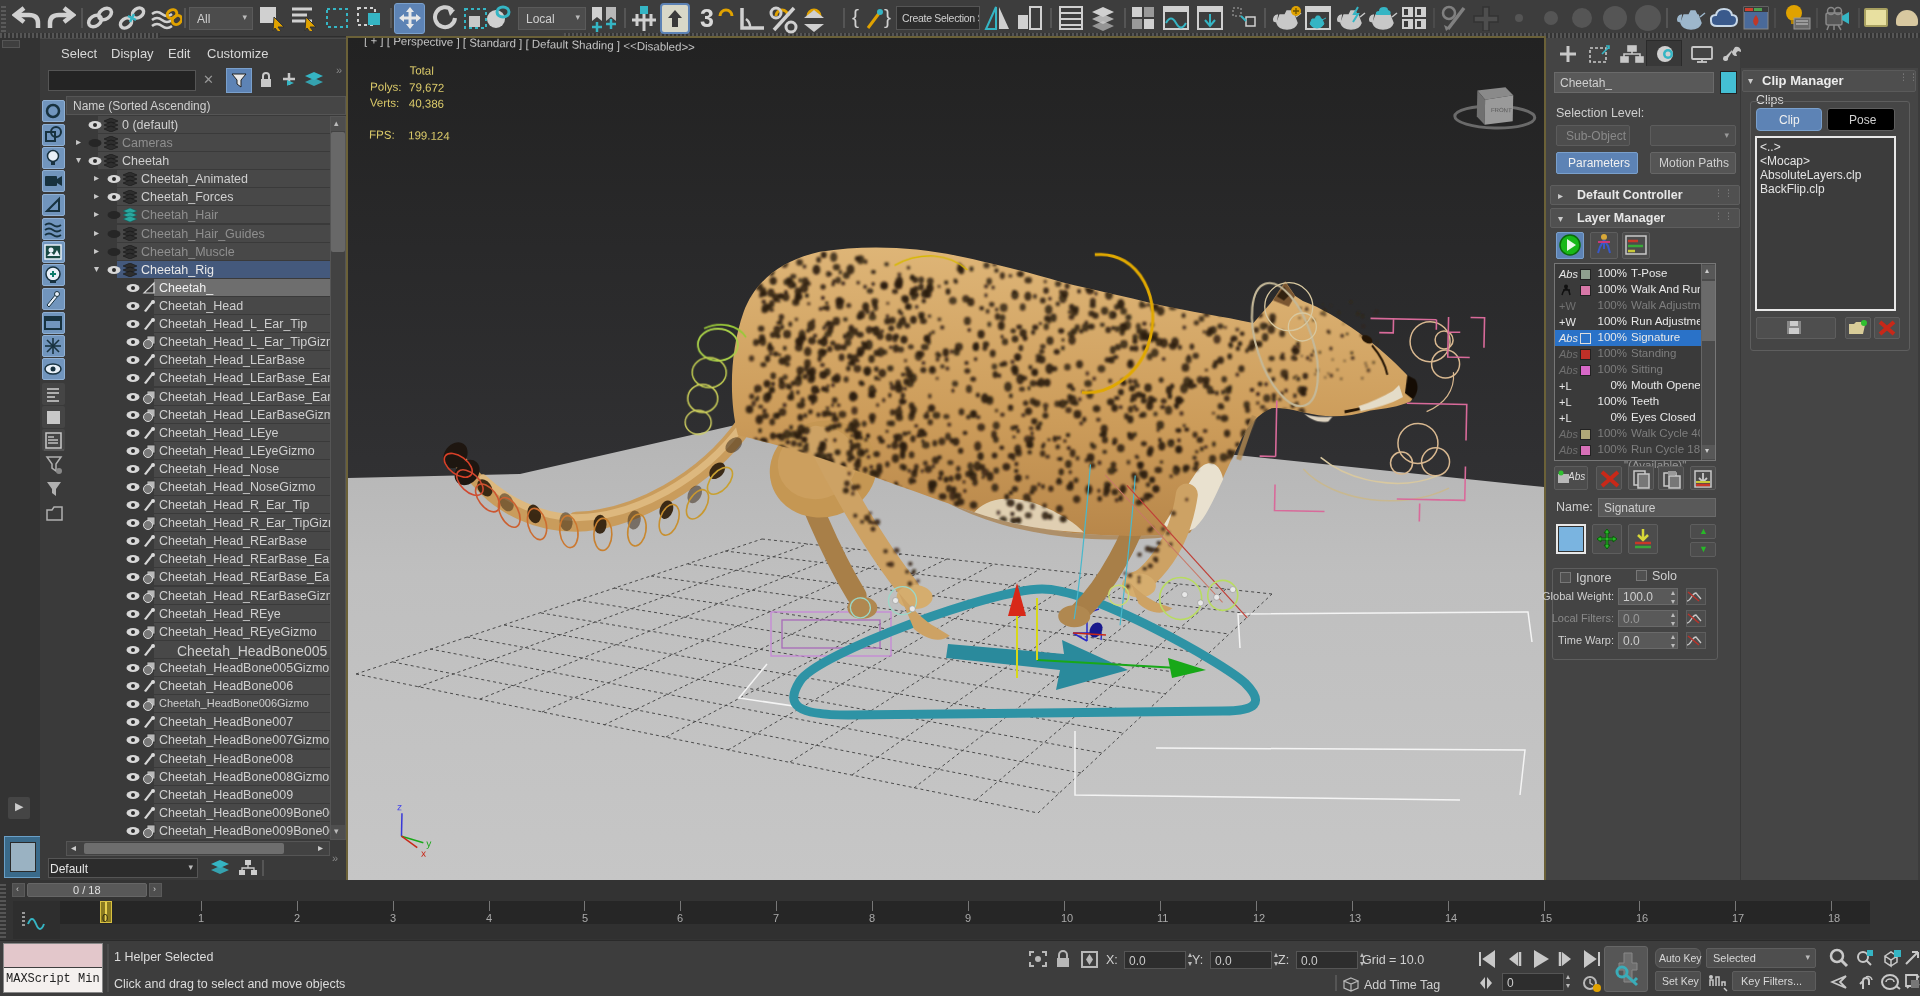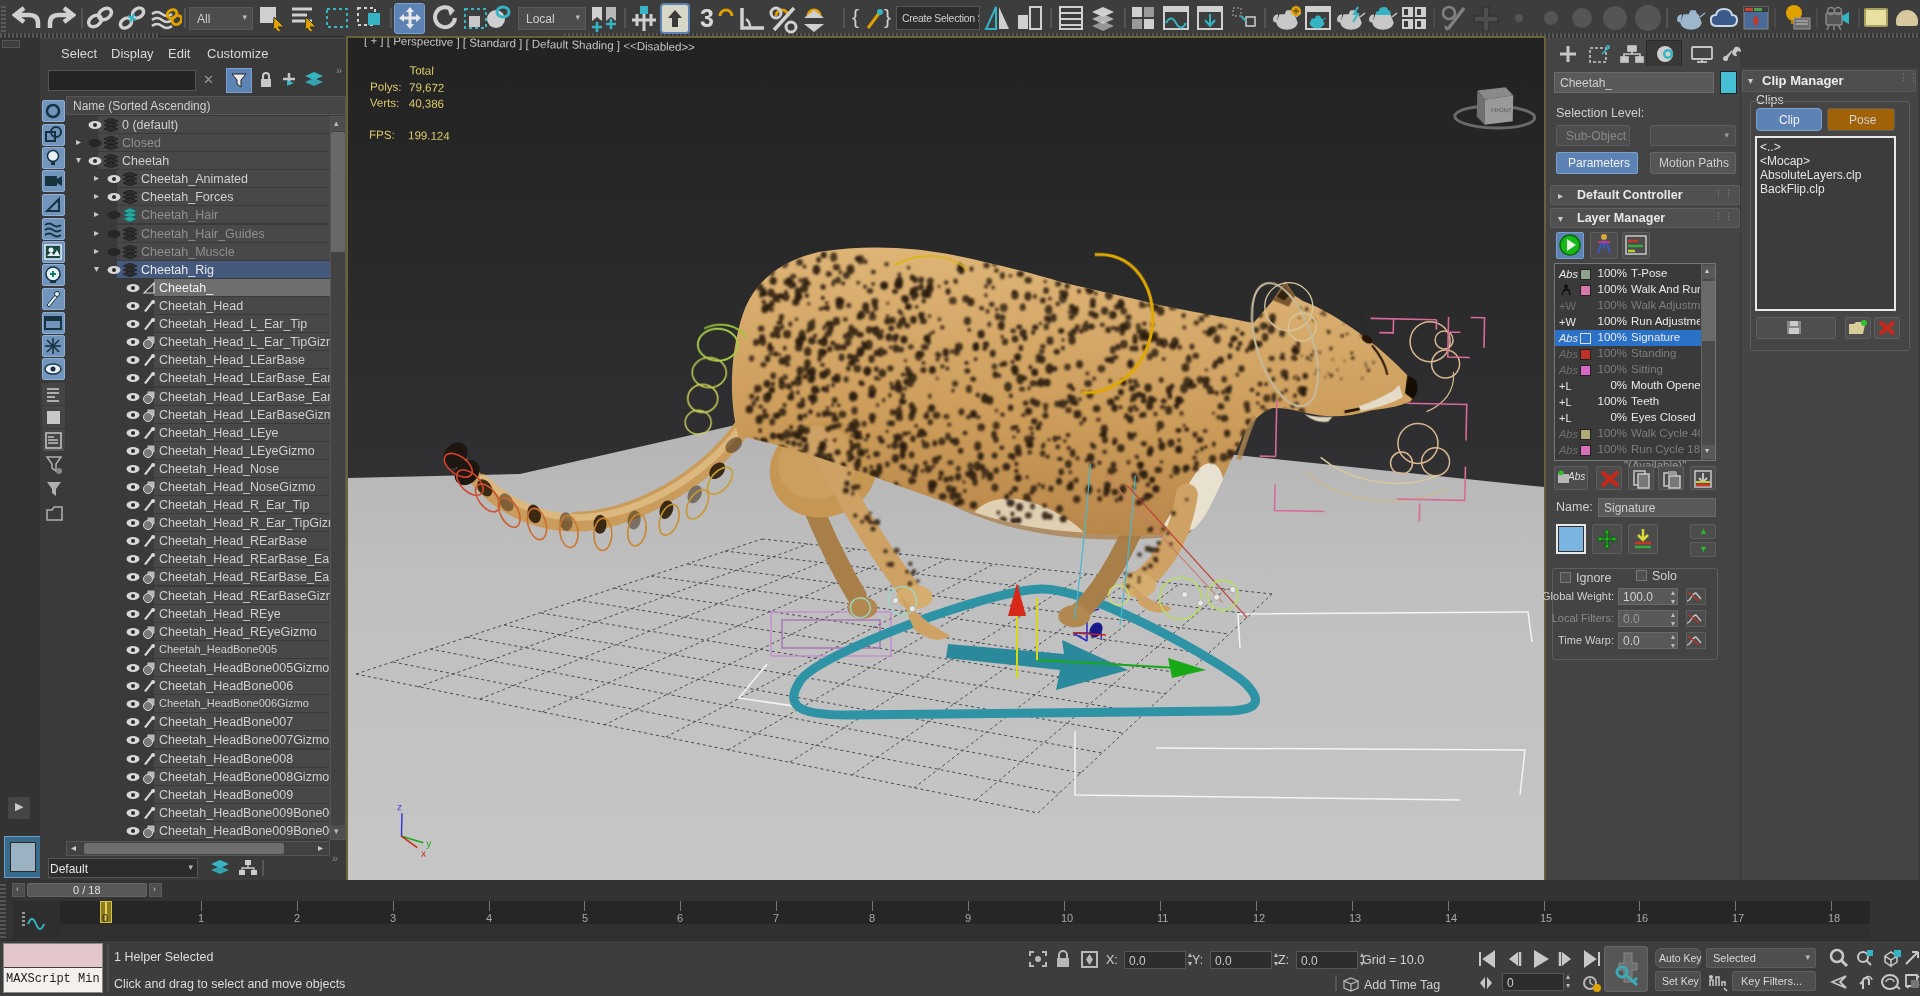--- a/index.html
+++ b/index.html
@@ -431,21 +431,21 @@
 <svg class="abs" style="left:88px;top:137px" width="14" height="12" viewBox="0 0 14 12">
       <ellipse cx="7" cy="6" rx="6.5" ry="4" fill="#262626"></ellipse>
     </svg>
 <svg class="abs" style="left:104px;top:136px" width="14" height="14" viewBox="0 0 14 14">
       <g fill="#2e2e2e" stroke="#111" stroke-width="0.5">
         <path d="M7 0 L14 3 L7 6 L0 3 Z"></path>
         <path d="M7 4 L14 7 L7 10 L0 7 Z"></path>
         <path d="M7 8 L14 11 L7 14 L0 11 Z"></path>
       </g>
     </svg>
-<span class="abs" style="left:122px;top:136px;color:#8f8f8f;font-size:12.5px;white-space:nowrap">Closed</span>
+<span class="abs" style="left:122px;top:136px;color:#8f8f8f;font-size:12.5px;white-space:nowrap">Cameras</span>
 <div class="abs" style="left:98px;top:152px;width:232px;height:17px;background:#484848"></div>
 <span class="abs" style="left:76px;top:154px;color:#c8c8c8;font-size:10px">▾</span>
 <svg class="abs" style="left:88px;top:155px" width="14" height="12" viewBox="0 0 14 12">
       <ellipse cx="7" cy="6" rx="6.5" ry="4" fill="#d8d8d8"></ellipse>
       <circle cx="7" cy="6" r="2" fill="#2a2a2a"></circle>
     </svg>
 <svg class="abs" style="left:104px;top:154px" width="14" height="14" viewBox="0 0 14 14">
       <g fill="#2e2e2e" stroke="#111" stroke-width="0.5">
         <path d="M7 0 L14 3 L7 6 L0 3 Z"></path>
         <path d="M7 4 L14 7 L7 10 L0 7 Z"></path>
@@ -735,21 +735,21 @@
 <span class="abs" style="left:159px;top:625px;color:#cfcfcf;font-size:12.5px;white-space:nowrap">Cheetah_Head_REyeGizmo</span>
 <div class="abs" style="left:154px;top:641px;width:176px;height:17px;background:#484848"></div>
 <svg class="abs" style="left:126px;top:644px" width="14" height="12" viewBox="0 0 14 12">
       <ellipse cx="7" cy="6" rx="6.5" ry="4" fill="#d8d8d8"></ellipse>
       <circle cx="7" cy="6" r="2" fill="#2a2a2a"></circle>
     </svg>
 <svg class="abs" style="left:142px;top:643px" width="14" height="14" viewBox="0 0 14 14">
       <path d="M2 12 L9 3 l3 -2 l-1 3 L4 13 Z" fill="#d8d8d8"></path>
       <circle cx="11" cy="3" r="2" fill="#d8d8d8"></circle>
     </svg>
-<span class="abs" style="left:159px;top:643px;color:#cfcfcf;font-size:11px;white-space:nowrap">Cheetah_HeadBone005</span>
+<span class="abs" style="left:177px;top:643px;color:#cfcfcf;font-size:14px;white-space:nowrap">Cheetah_HeadBone005</span>
 <div class="abs" style="left:154px;top:659px;width:176px;height:17px;background:#484848"></div>
 <svg class="abs" style="left:126px;top:662px" width="14" height="12" viewBox="0 0 14 12">
       <ellipse cx="7" cy="6" rx="6.5" ry="4" fill="#d8d8d8"></ellipse>
       <circle cx="7" cy="6" r="2" fill="#2a2a2a"></circle>
     </svg>
 <svg class="abs" style="left:142px;top:661px" width="14" height="14" viewBox="0 0 14 14">
       <rect x="5" y="1" width="8" height="8" fill="#b8b8b8" stroke="#333" stroke-width="0.8"></rect>
       <circle cx="6" cy="9" r="4.5" fill="#777" stroke="#ddd" stroke-width="1"></circle>
     </svg>
 <span class="abs" style="left:159px;top:661px;color:#cfcfcf;font-size:12.5px;white-space:nowrap">Cheetah_HeadBone005Gizmo</span>
@@ -2595,21 +2595,21 @@
 <div class="abs" style="left:1740px;top:68px;width:178px;height:812px;background:#454545;border-left:1px solid #383838"></div>
 <div class="abs" style="left:1742px;top:70px;width:174px;height:22px;background:#4e4e4e;border:1px solid #5a5a5a;border-radius:2px"></div>
 <span class="abs" style="left:1748px;top:75px;color:#ccc;font-size:10px">▾</span>
 <span class="abs" style="left:1762px;top:73px;color:#ececec;font-size:13px;font-weight:bold">Clip Manager</span>
 <span class="abs" style="left:1899px;top:72px;color:#888;font-size:9px;letter-spacing:1px">⋮⋮</span>
 <span class="abs" style="left:1756px;top:93px;color:#d8d8d8;font-size:12.5px">Clips</span>
 <div class="abs" style="left:1750px;top:101px;width:160px;height:250px;border:1px solid #5e5e5e;border-radius:3px;border-top-color:#5e5e5e"></div>
 <div class="abs" style="left:1756px;top:108px;width:66px;height:23px;background:#5d83b5;border:1px solid #7aa0cc;border-radius:4px">
       <span style="position:absolute;left:22px;top:4px;color:#f0f0f0;font-size:12px">Clip</span>
     </div>
-<div class="abs" style="left:1827px;top:108px;width:68px;height:23px;background:#a16207;border:1px solid #5e5e5e;border-radius:3px">
+<div class="abs" style="left:1827px;top:108px;width:68px;height:23px;background:#000000;border:1px solid #5e5e5e;border-radius:3px">
       <span style="position:absolute;left:21px;top:4px;color:#d0d0d0;font-size:12px">Pose</span>
     </div>
 <div class="abs" style="left:1755px;top:136px;width:141px;height:175px;background:#3c3c3c;border:2px solid #e8e8e8"></div>
 <span class="abs" style="left:1760px;top:140px;color:#e4e4e4;font-size:12px">&lt;..&gt;</span>
 <span class="abs" style="left:1760px;top:154px;color:#e4e4e4;font-size:12px">&lt;Mocap&gt;</span>
 <span class="abs" style="left:1760px;top:168px;color:#e4e4e4;font-size:12px">AbsoluteLayers.clp</span>
 <span class="abs" style="left:1760px;top:182px;color:#e4e4e4;font-size:12px">BackFlip.clp</span>
 <div class="abs" style="left:1756px;top:317px;width:80px;height:22px;background:#4e4e4e;border:1px solid #5e5e5e;border-radius:2px"></div>
 <svg class="abs" style="left:1786px;top:320px" width="18" height="16" viewBox="0 0 18 16">
       <rect x="1" y="1" width="14" height="13" fill="#888"></rect>

